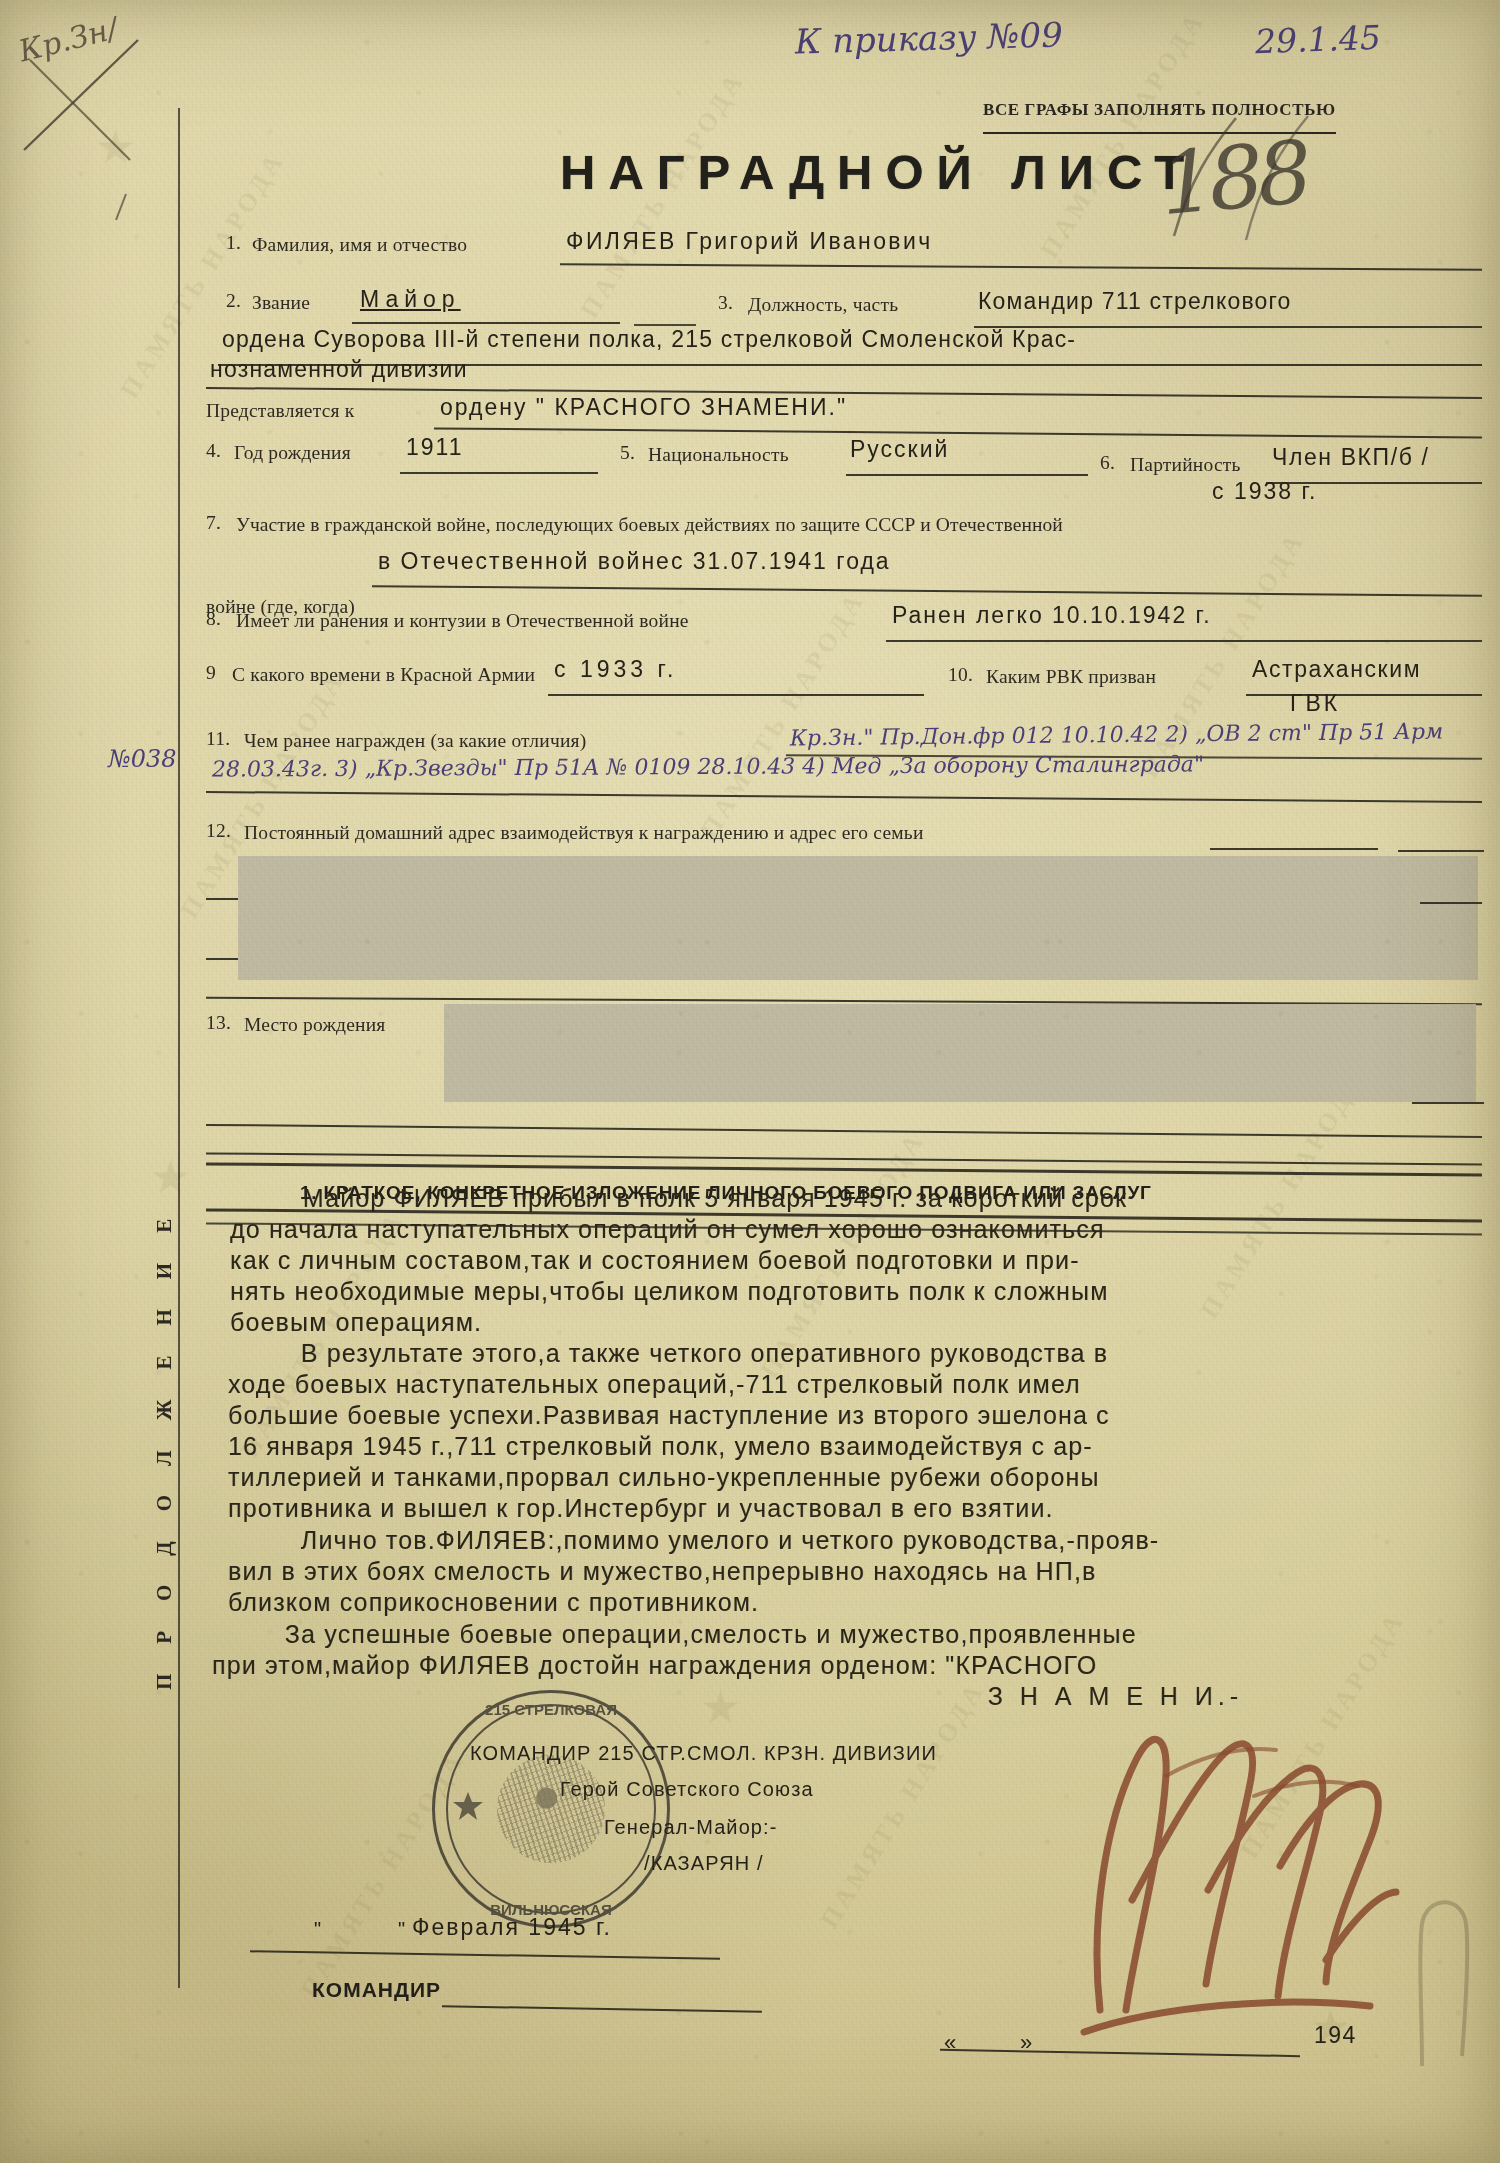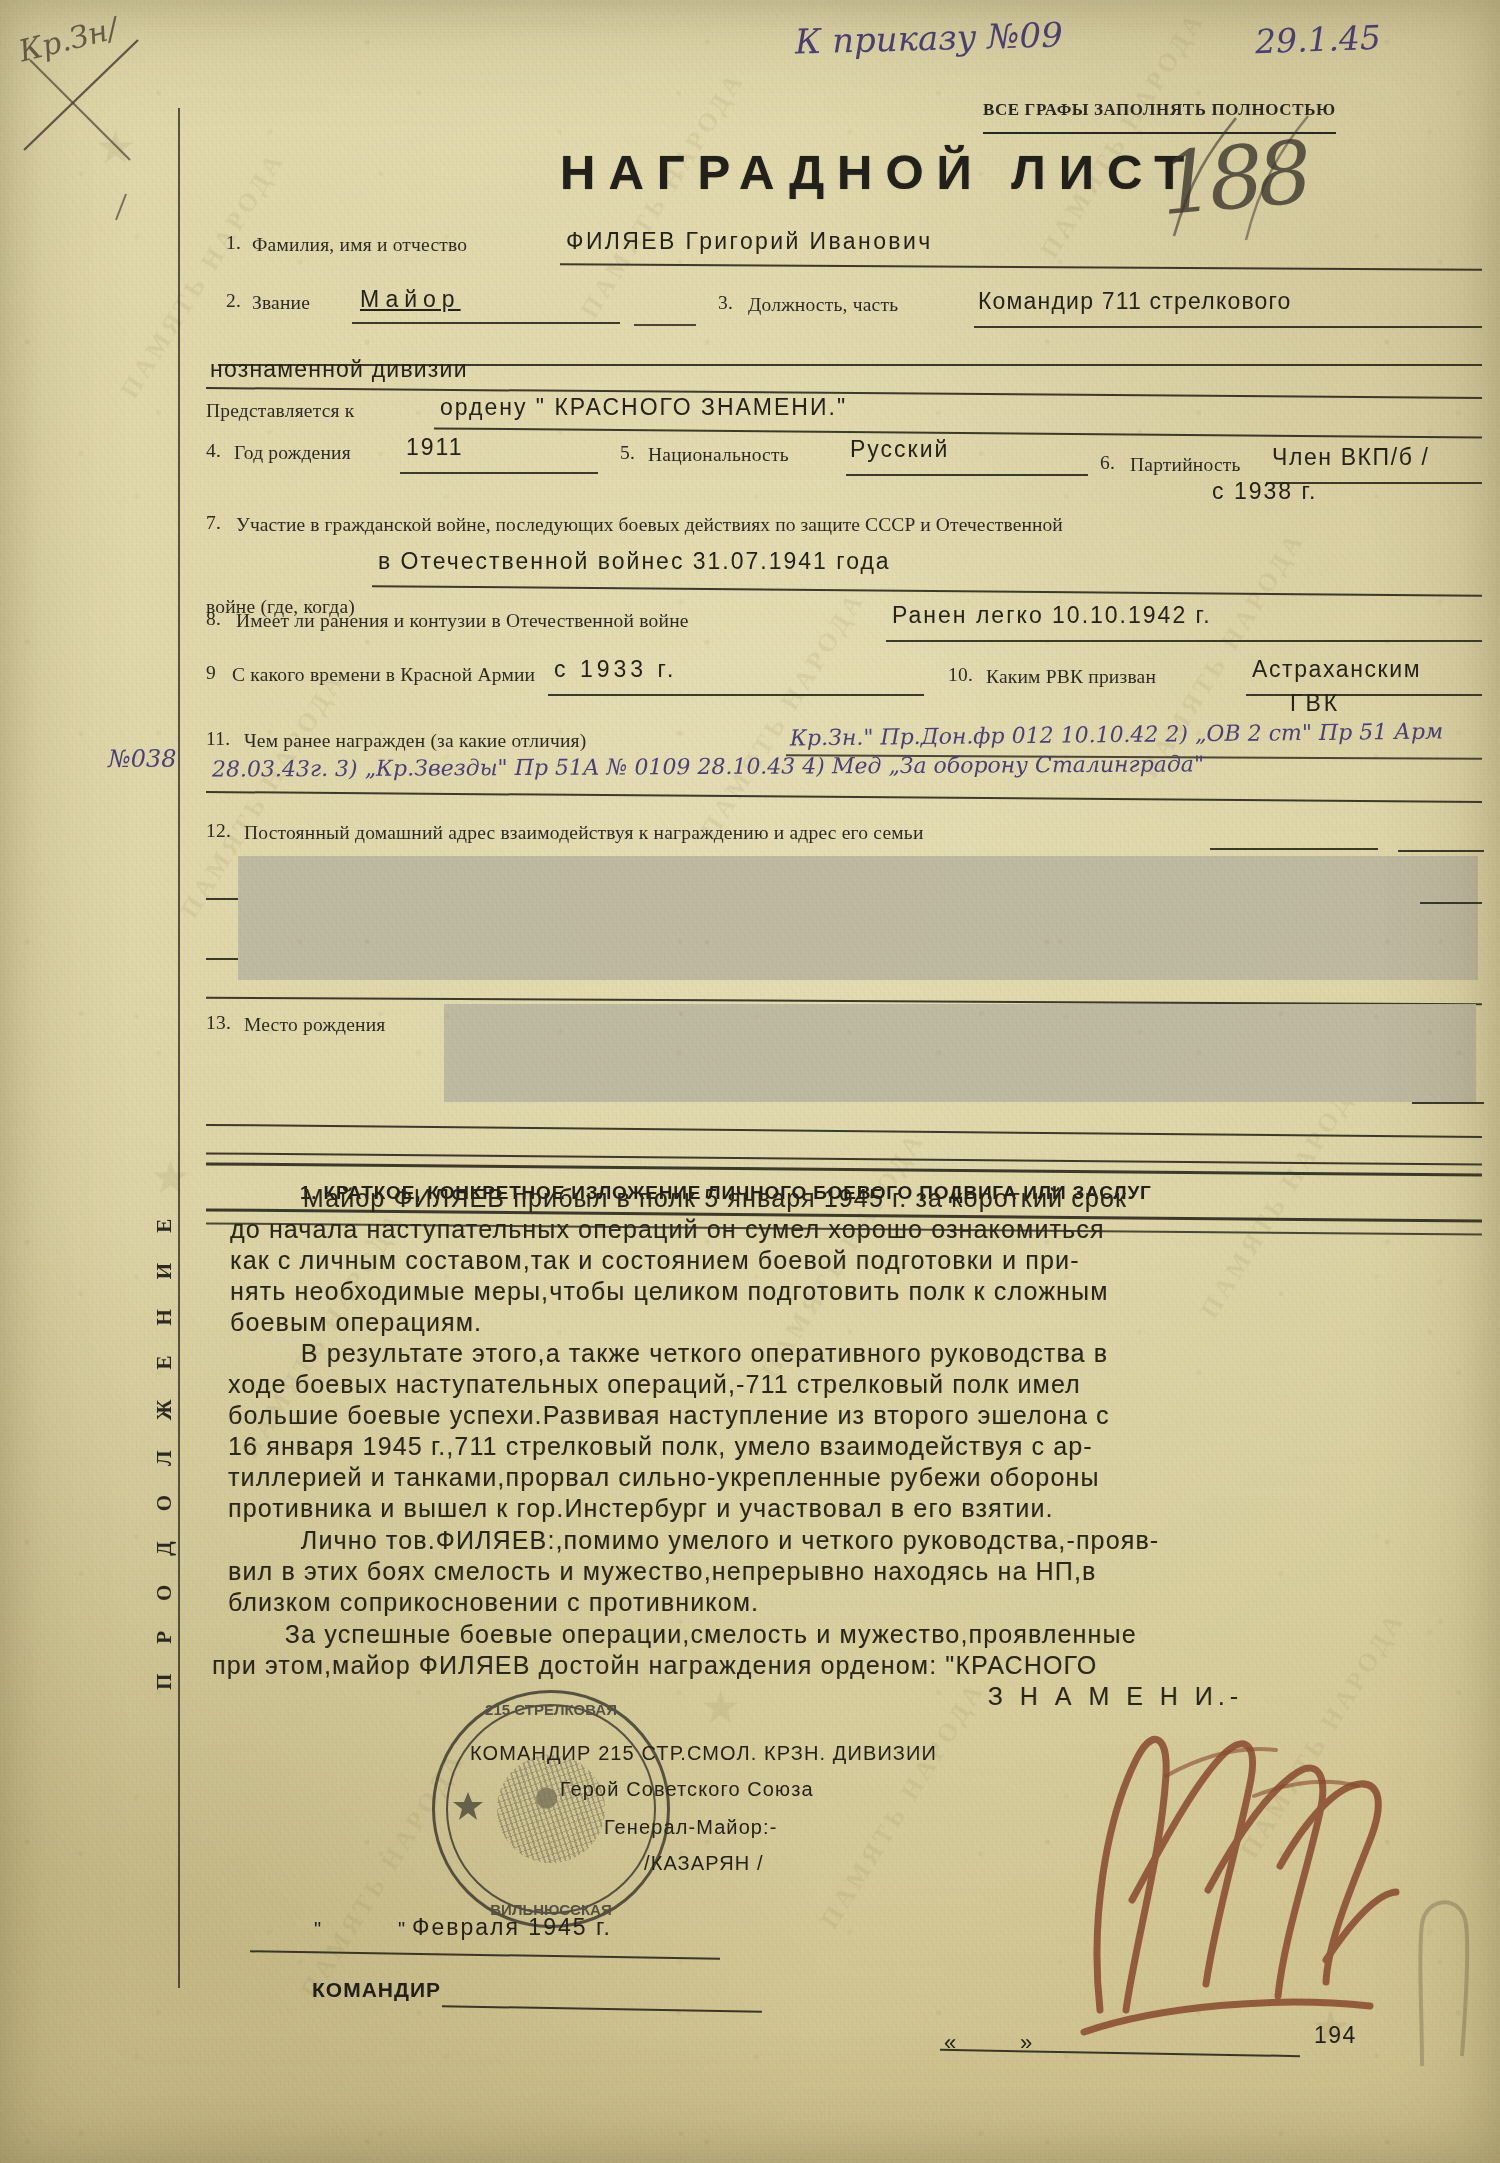--- a/index.html
+++ b/index.html
@@ -197,20 +197,23 @@
     <span>3.</span>
   </div>
   <div class="lbl abs" style="left:748px;top:294px;">
     <span>Должность, часть</span>
   </div>
   <div class="val abs" style="left:978px;top:288px;">
     <span>Командир 711 стрелкового</span>
   </div>
   <div class="rule" style="left:974px;top:326px;width:508px;"></div>
 
+  <div class="val abs" style="left:222px;top:326px;">
+    <span>ордена Суворова III-й степени полка, 215 стрелковой Смоленской Крас-</span>
+  </div>
   <div class="rule" style="left:218px;top:364px;width:1264px;"></div>
 
   <div class="val abs" style="left:210px;top:356px;">
     <span>нознаменной дивизии</span>
   </div>
   <div class="rule" style="left:206px;top:392px;width:1276px;transform:rotate(.45deg);"></div>
 
   <div class="lbl abs" style="left:206px;top:400px;">
     <span>Представляется к</span>
   </div>

